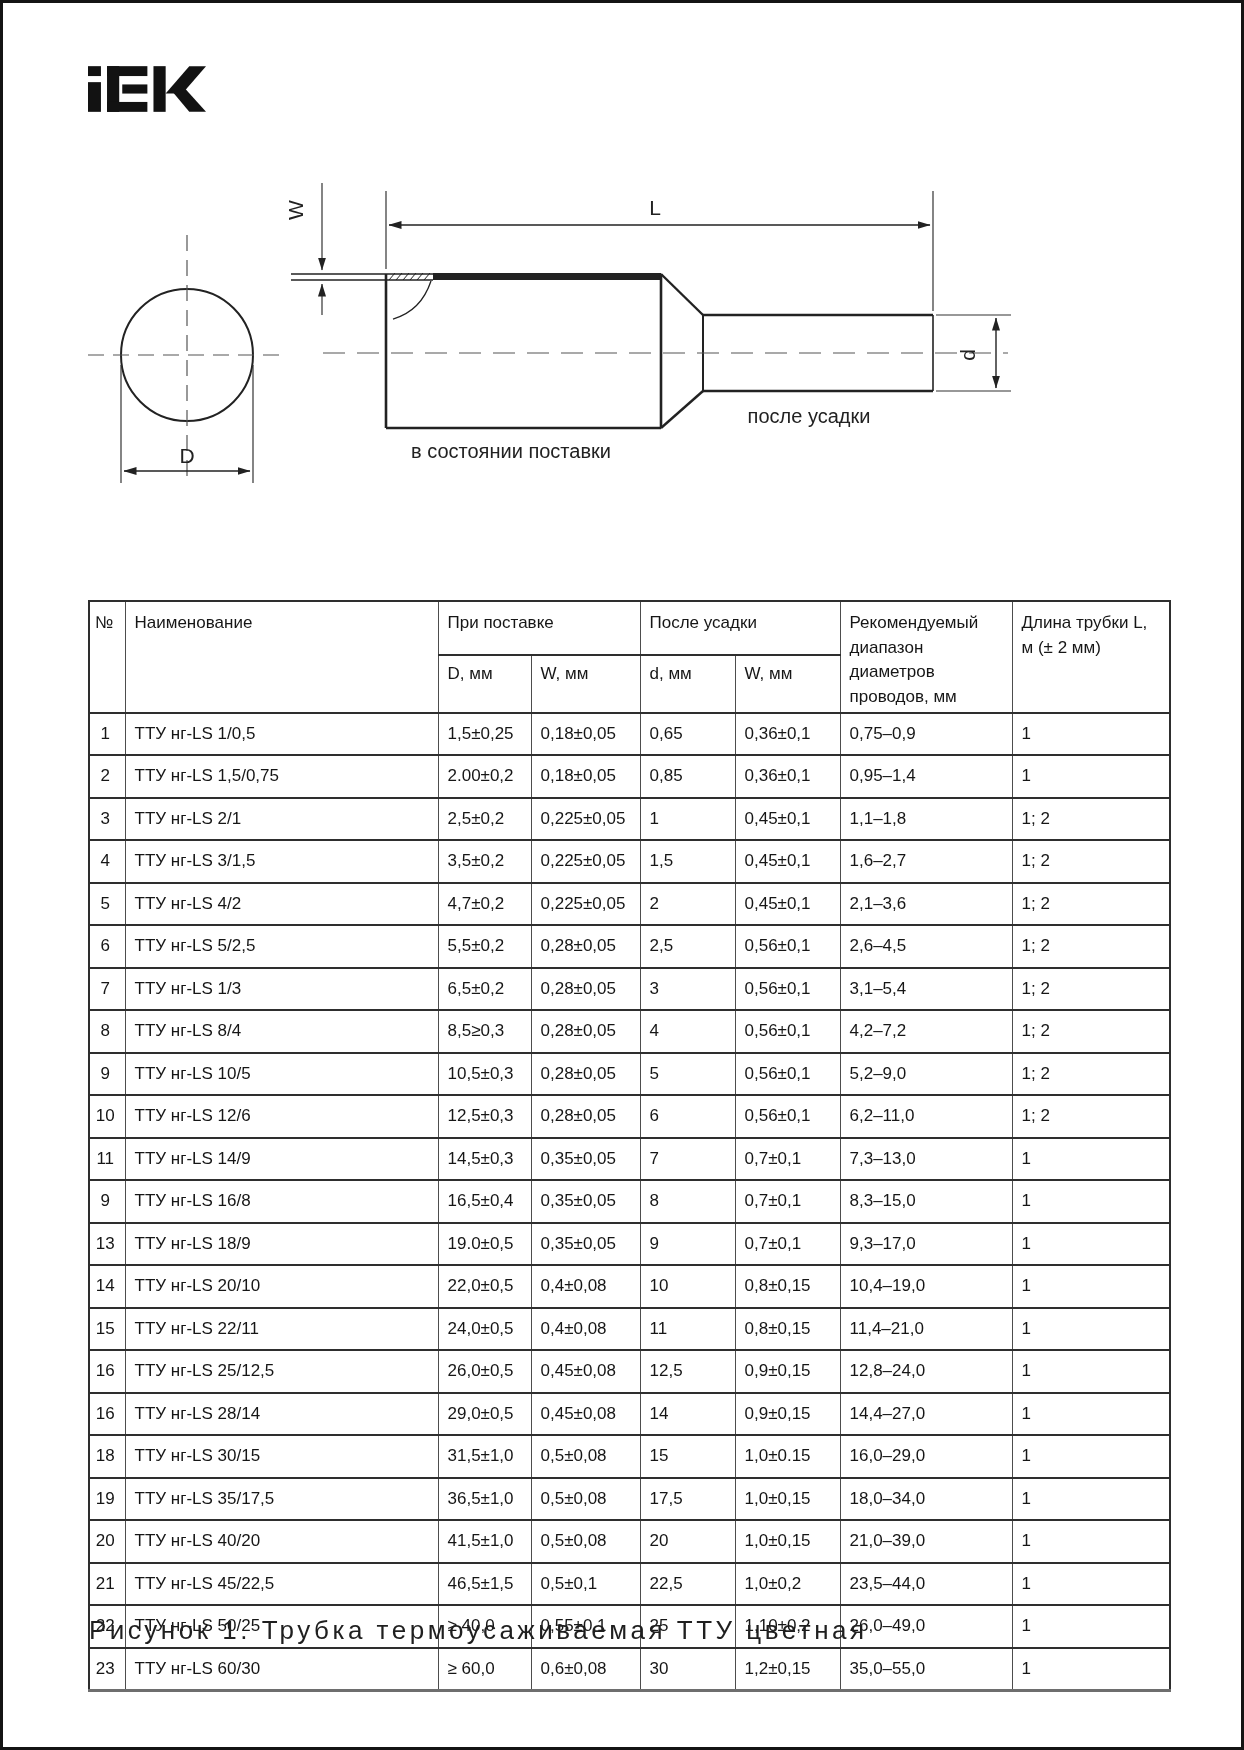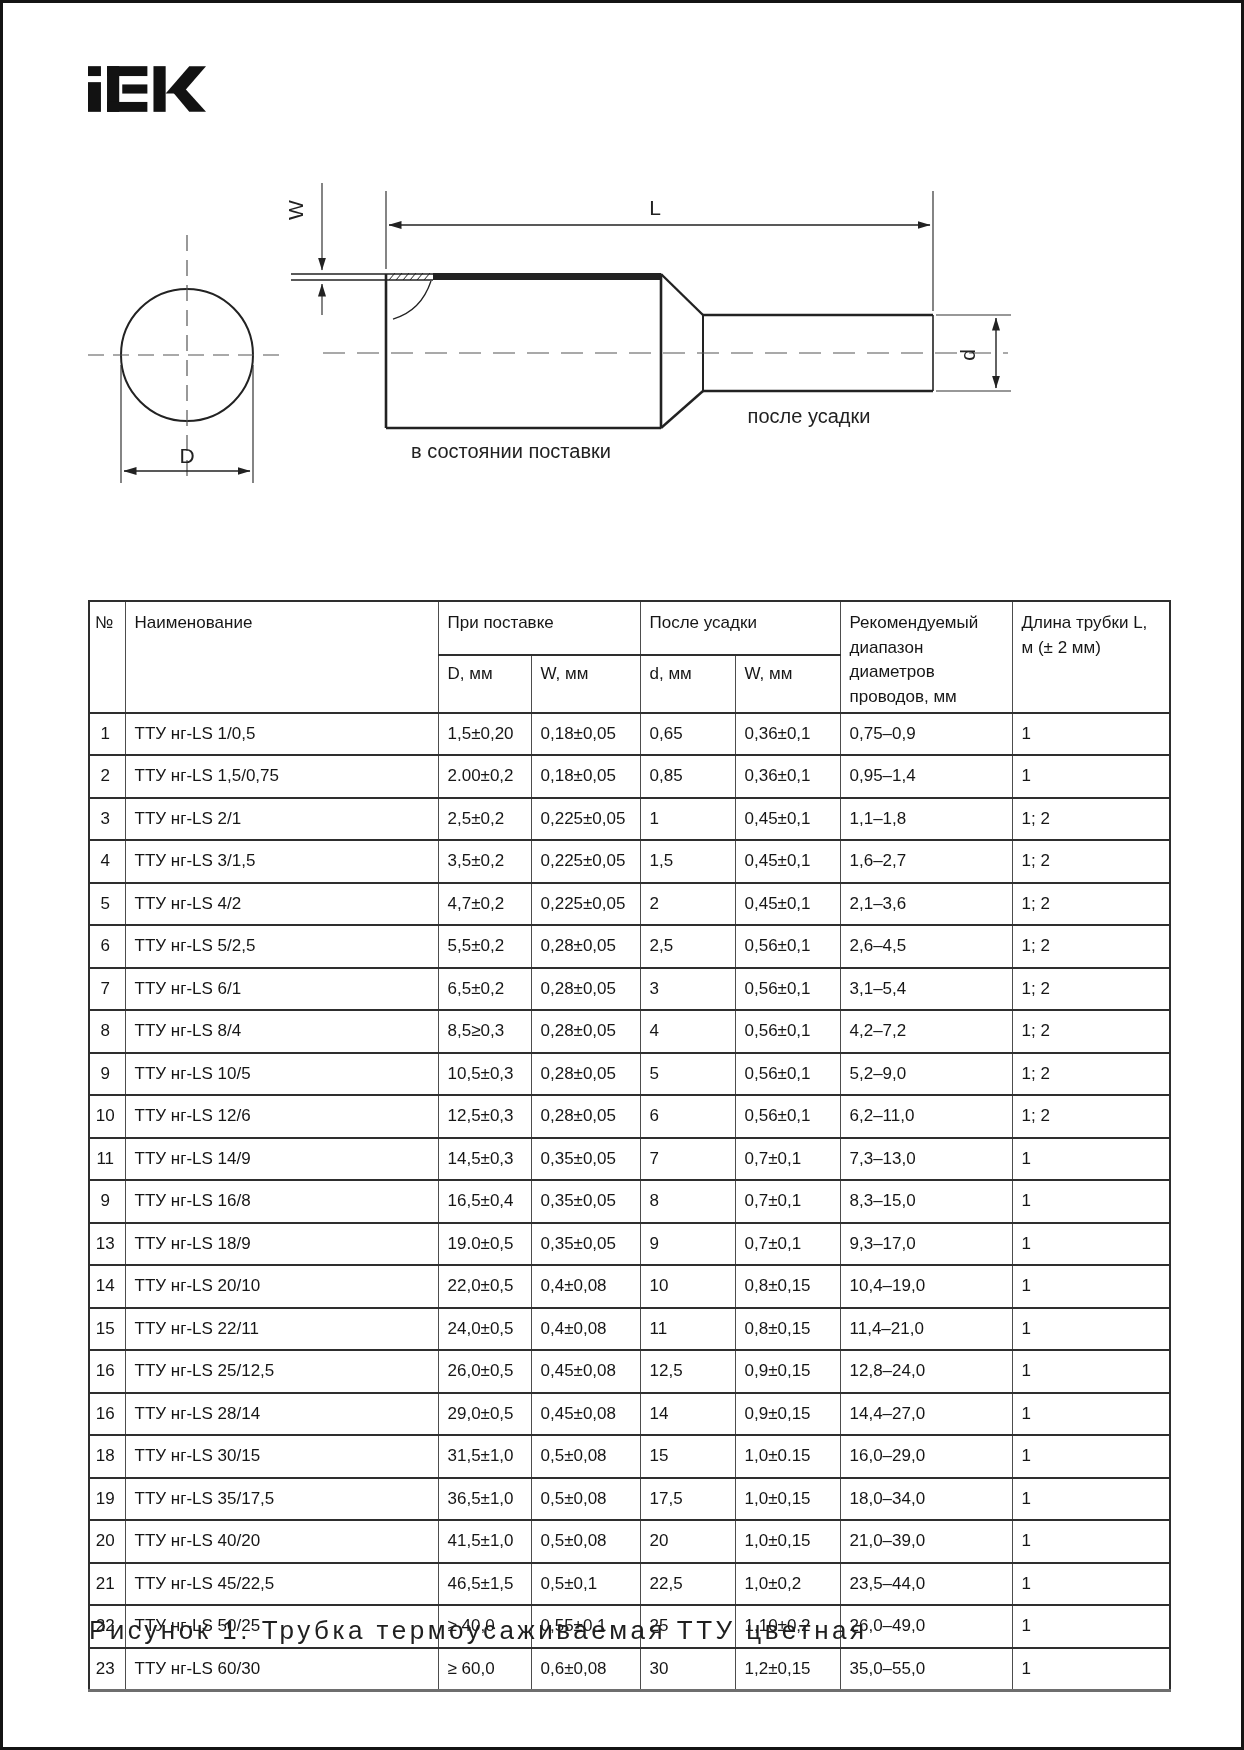--- a/index.html
+++ b/index.html
@@ -167,21 +167,21 @@
         <th>D, мм</th>
         <th>W, мм</th>
         <th>d, мм</th>
         <th>W, мм</th>
       </tr>
     </thead>
     <tbody>
         <tr>
           <td class="num">1</td>
           <td>ТТУ нг-LS 1/0,5</td>
-          <td>1,5±0,20</td>
+          <td>1,5±0,25</td>
           <td>0,18±0,05</td>
           <td>0,65</td>
           <td>0,36±0,1</td>
           <td>0,75–0,9</td>
           <td>1</td>
         </tr>
         <tr>
           <td class="num">2</td>
           <td>ТТУ нг-LS 1,5/0,75</td>
           <td>2.00±0,2</td>
@@ -226,21 +226,21 @@
           <td>ТТУ нг-LS 5/2,5</td>
           <td>5,5±0,2</td>
           <td>0,28±0,05</td>
           <td>2,5</td>
           <td>0,56±0,1</td>
           <td>2,6–4,5</td>
           <td>1; 2</td>
         </tr>
         <tr>
           <td class="num">7</td>
-          <td>ТТУ нг-LS 6/1</td>
+          <td>ТТУ нг-LS 1/3</td>
           <td>6,5±0,2</td>
           <td>0,28±0,05</td>
           <td>3</td>
           <td>0,56±0,1</td>
           <td>3,1–5,4</td>
           <td>1; 2</td>
         </tr>
         <tr>
           <td class="num">8</td>
           <td>ТТУ нг-LS 8/4</td>

